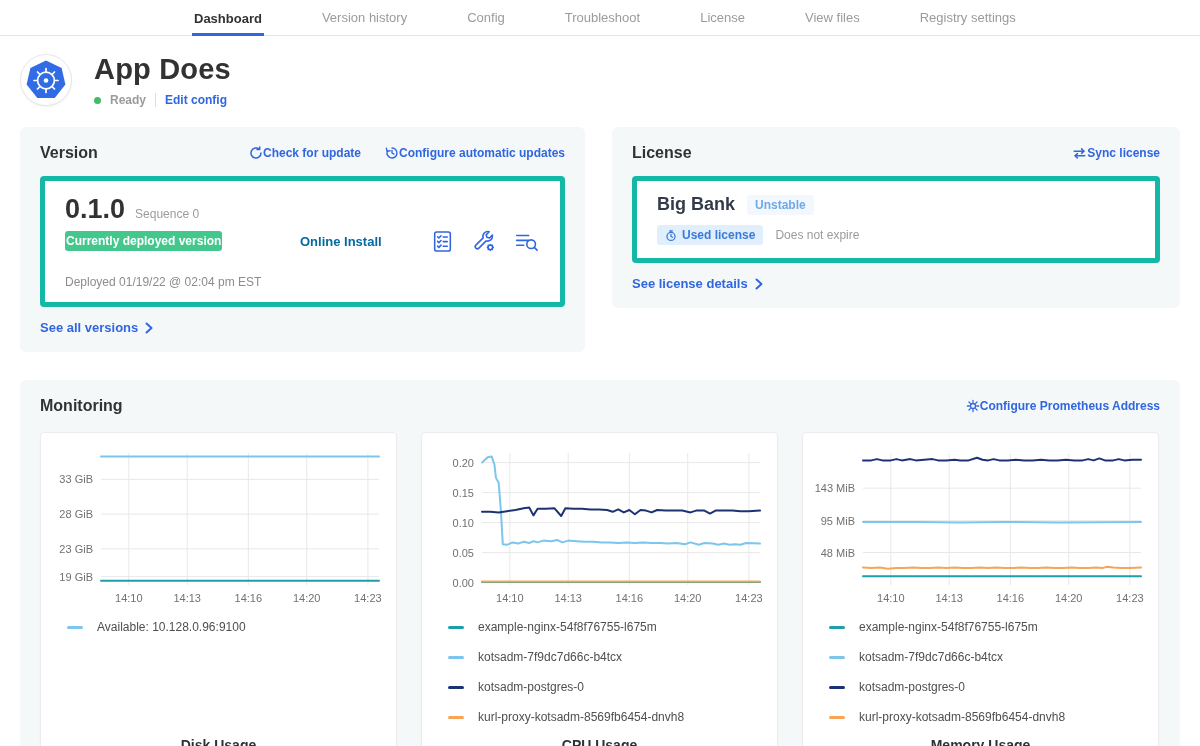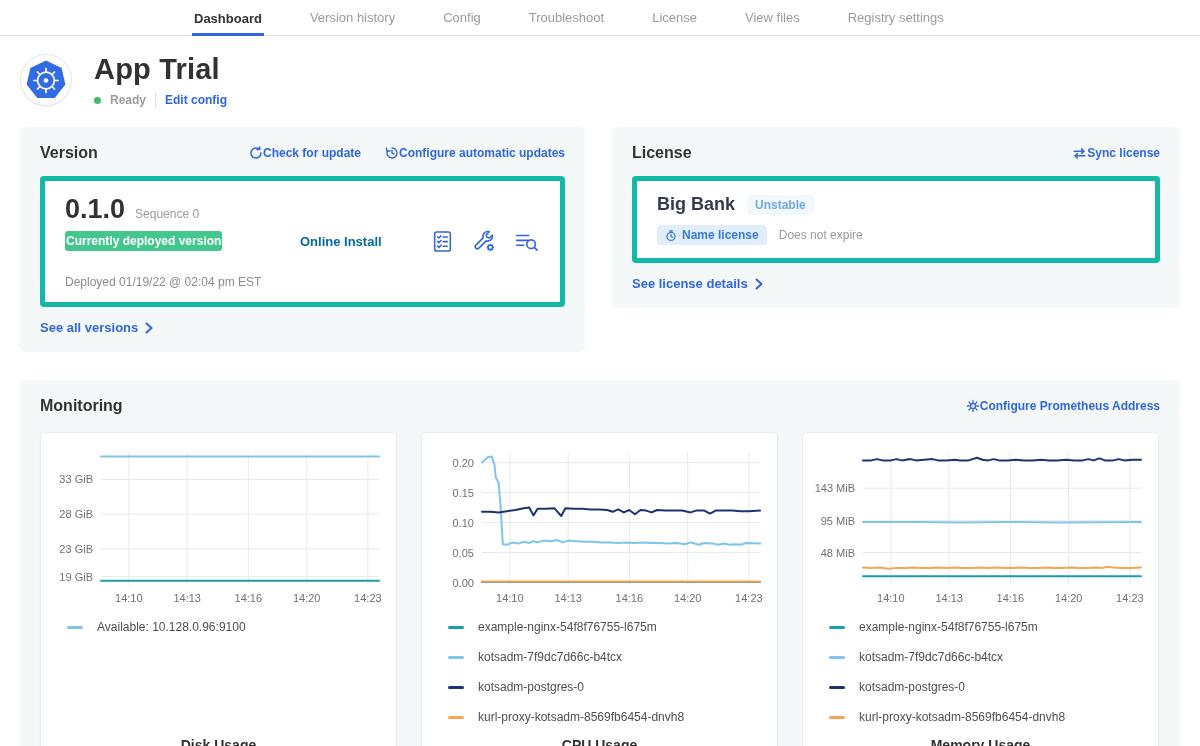--- a/index.html
+++ b/index.html
@@ -1,20 +1,20 @@
 <!DOCTYPE html>
 <html style="--accent: #3066e0; --k8s: #326ce5; --green-badge: #44c78d; --status-green: #44bb66; --channel-bg: #f2f8fe; --channel-text: #6fa9e8; --trial-bg: #e1eefc; --trial-text: #3a7ad9;"><head>
 <meta charset="utf-8">
 <style>
   * { box-sizing: border-box; margin: 0; padding: 0; }
   html,body { width:1200px; height:746px; overflow:hidden; background:#fff;
     font-family:"Liberation Sans", sans-serif; color:#323232; }
 
   
-  .nav { height:36px; display:flex; align-items:flex-end; gap:44px;
+  .nav { height:36px; display:flex; align-items:flex-end; gap:56px;
     padding-left:192px; border-bottom:1px solid #e5e5e5; background:#fff; }
   .tab { font-size:13px; color:#9b9b9b; padding:9px 2px 10px; cursor:pointer; white-space:nowrap; }
   .tab.active { color:#323232; font-weight:600; padding-bottom:7px;
     border-bottom:3px solid var(--accent); margin-bottom:-1px; }
 
   .content { padding:0 20px; }
 
   
   .app-header { display:flex; gap:22px; padding-top:18px; margin-bottom:20px; }
   .app-icon { width:52px; height:52px; border-radius:50%; background:#fff;
@@ -99,21 +99,21 @@
           <line x1="20" y1="8.5" x2="20" y2="32.5"></line>
           <line x1="8" y1="20.5" x2="32" y2="20.5"></line>
           <line x1="11.5" y1="12" x2="28.5" y2="29"></line>
           <line x1="28.5" y1="12" x2="11.5" y2="29"></line>
           <circle cx="20" cy="20.5" r="8.4" fill="var(--k8s)"></circle>
           <circle cx="20" cy="20.5" r="2.3" fill="#fff" stroke="none"></circle>
         </g>
       </svg>
     </div>
     <div>
-      <h1 class="app-title">App Trial</h1>
+      <h1 class="app-title">App Does</h1>
       <div class="app-status-row">
         <span class="status-dot"></span>
         <span class="status-text">Ready</span>
         <span class="vdivider"></span>
         <a class="blue-link">Edit config</a>
       </div>
     </div>
   </header>
 
   <div class="cards-row">
@@ -202,21 +202,21 @@
           <span class="lic-name">Big Bank</span>
           <span class="badge-channel">Unstable</span>
         </div>
         <div class="lic-row2">
           <span class="badge-trial">
             <svg width="12" height="13" viewBox="0 0 14 15" fill="none" stroke="currentColor" stroke-width="1.5" stroke-linecap="round" stroke-linejoin="round">
               <circle cx="7" cy="8.6" r="4.7"></circle>
               <path d="M7 6.2v2.4l1.8 1"></path>
               <path d="M7 3.9V2.2M5.4 2.2h3.2"></path>
             </svg>
-            <span>Name license</span>
+            <span>Used license</span>
           </span>
           <span class="lic-expiry">Does not expire</span>
         </div>
       </div>
 
       <span class="see-link">
         <span>See license details</span>
         <svg width="8" height="12" viewBox="0 0 8 12" fill="none" stroke="currentColor" stroke-width="2" stroke-linecap="round" stroke-linejoin="round">
           <polyline points="1.5,1.5 6.5,6 1.5,10.5"></polyline>
         </svg>

